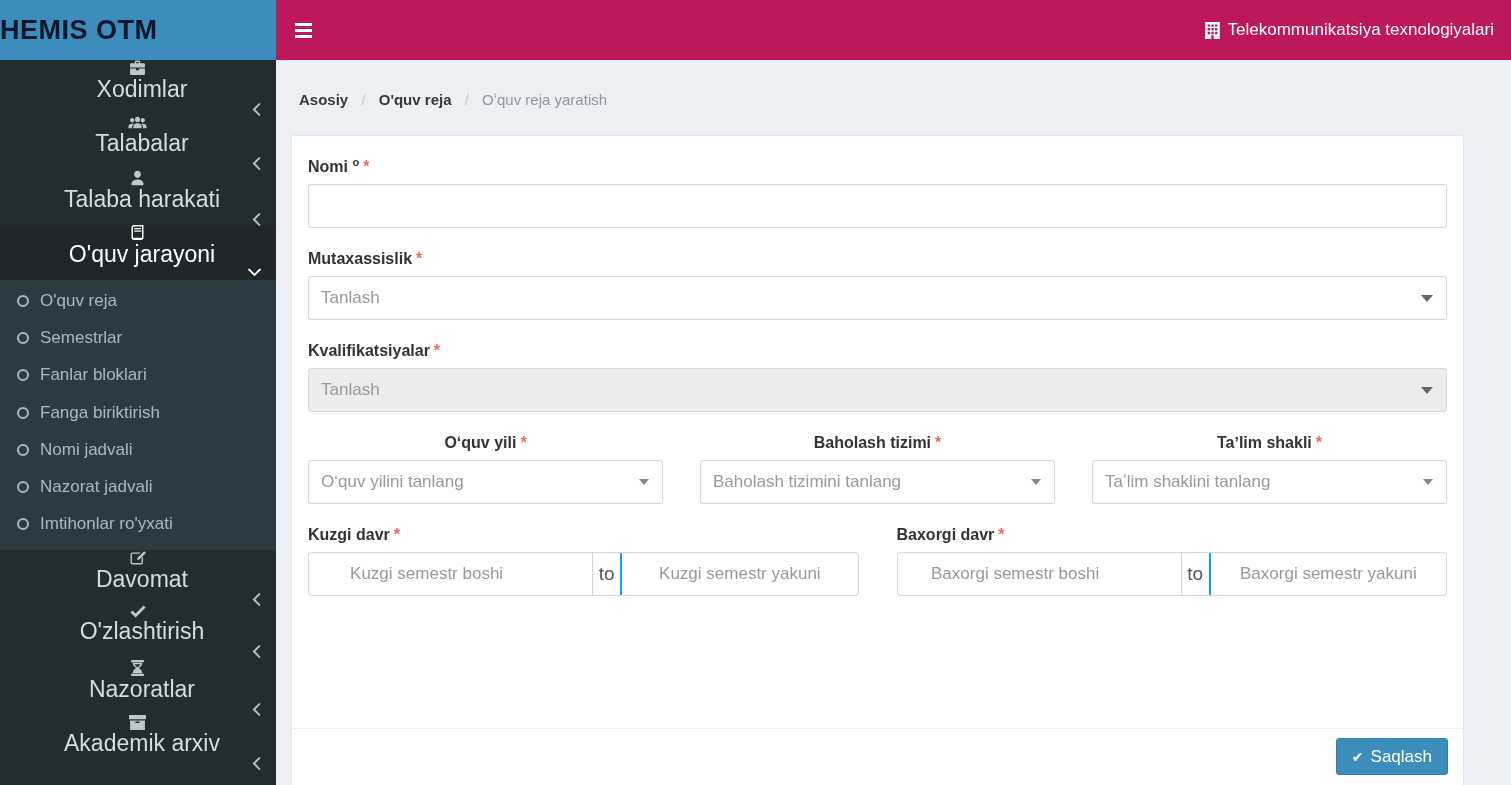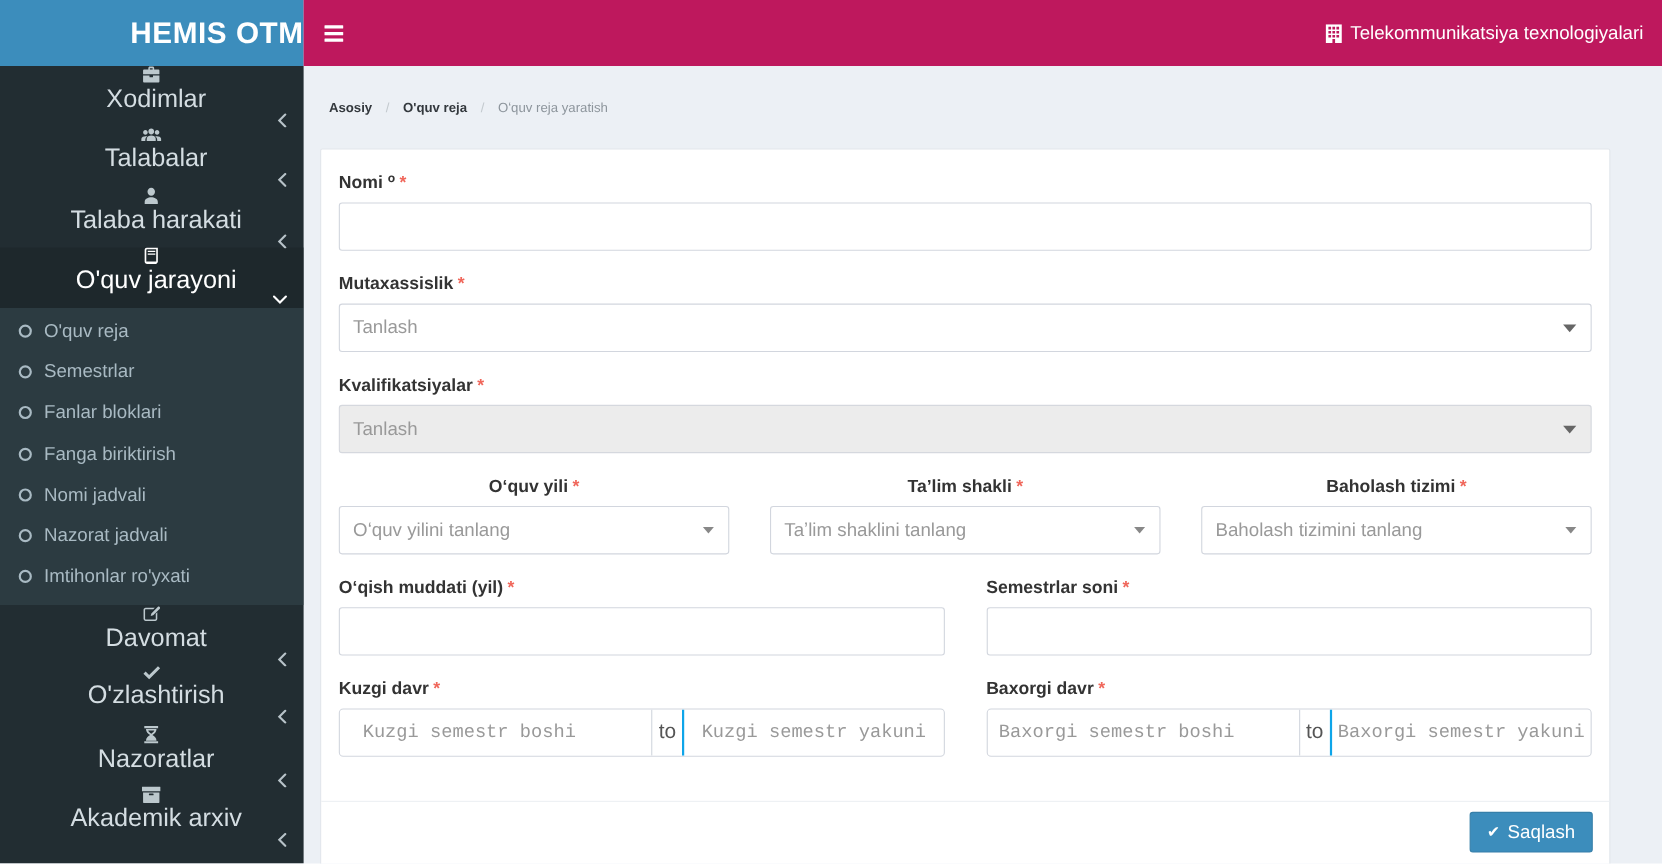--- a/index.html
+++ b/index.html
@@ -1,22 +1,22 @@
 <!DOCTYPE html>
 <html><head>
 <meta charset="utf-8">
 <style>
   * { box-sizing: border-box; margin: 0; padding: 0; }
   html,body { width:1511px; height:785px; overflow:hidden; }
   body { font-family:"Liberation Sans","DejaVu Sans",sans-serif; background:#ecf0f5; color:#333; }
 
   
   .topbar { display:flex; height:60px; }
-  .logo { width:276px; flex-shrink:0; background:#3c8dbc; color:#ffffff;
-          display:flex; align-items:center; justify-content:flex-end;
+  .logo { width:276px; flex-shrink:0; background:#3c8dbc; color:#0f172a;
+          display:flex; align-items:center; justify-content:flex-start;
           font-size:27px; font-weight:bold; letter-spacing:.5px; cursor:pointer; }
   .navbar { flex:1; background:#be185d; display:flex; align-items:center; padding:0 17px 0 19px; }
   .hamburger { width:17px; display:flex; flex-direction:column; gap:3px; cursor:pointer; }
   .hamburger i { display:block; height:3px; background:#fff; border-radius:.5px; }
   .org { margin-left:auto; display:flex; align-items:center; gap:8px; color:#fff; font-size:17px; cursor:pointer; }
 
   
   .layout { display:flex; height:725px; }
 
   
@@ -30,21 +30,21 @@
   .nav-item.active .mi, .nav-item.active .chev { color:#fff; }
   .submenu { background:#2c3b41; padding:2px 0 7px; }
   .sub-item { height:37.3px; display:flex; align-items:center; padding:0 14px 0 15px;
               color:#a9bac3; font-size:17px; cursor:pointer; }
   .sub-item .ring { width:12px; height:12px; border:2.5px solid #a9bac3; border-radius:50%;
                     margin:0 11px 0 2px; flex-shrink:0; }
   .partial-item { opacity:.9; }
 
   
   .content { flex:1; position:relative; }
-  .breadcrumb { position:absolute; top:31px; left:23px; font-size:12px; white-space:nowrap; }
+  .breadcrumb { position:absolute; top:31px; left:23px; font-size:15px; white-space:nowrap; }
   .crumb { color:#33383d; font-weight:bold; cursor:pointer; }
   .crumb.current { color:#8d959c; font-weight:normal; cursor:default; }
   .sep { color:#c3c9ce; margin:0 9px; }
 
   .panel { position:absolute; top:75px; left:15px; width:1173px; bottom:-8px;
            background:#fff; border:1px solid #e2e6eb; border-radius:2px; }
   .panel-body { padding:20px 16px 0; }
 
   .fg { margin-bottom:22px; }
   .flabel { display:block; font-size:16px; font-weight:bold; color:#333; margin-bottom:8px; }
@@ -64,21 +64,21 @@
   .selectbox.disabled { background:#ececec; border-color:#d5d8de; cursor:default; }
   .selectbox.sm .caret { border-left-width:5px; border-right-width:5px; border-top-width:6px;
                border-top-color:#888; }
 
   .row3 { display:flex; gap:37px;text-align:center; }
   .row2 { display:flex; gap:38px; }
   .col { flex:1; min-width:0; }
 
   .range { display:flex; height:44px; border:1px solid #d2d6de; border-radius:4px; background:#fff; overflow:hidden; }
   .range input { flex:1; min-width:0; border:none; outline:none; background:transparent;
-                 text-align:center; font-size:17px; color:#333; font-family:Liberation Mono, monospace; }
+                 text-align:center; font-size:17px; color:#333; font-family:Liberation Sans, sans-serif; }
   .range input::placeholder, .tinput::placeholder { color:#999; opacity:1; }
   .range .to { width:30px; flex-shrink:0; display:flex; align-items:center; justify-content:center;
                border-left:1px solid #d2d6de; border-right:2px solid #0ea5e9; color:#555; font-size:19px;margin-left:48px; }
 
   .panel-footer { position:absolute; left:0; right:0; top:592px; height:60px;
                   border-top:1px solid #edf0f3; display:flex; justify-content:flex-end;
                   align-items:flex-start; padding:9px 15px 0; }
   .btn-save { background:#3c8dbc; border:1px solid #367fa9; color:#fff; font-size:17px;
               height:37px; padding:0 15px; border-radius:3px; display:flex; align-items:center;
               gap:7px; cursor:pointer; font-family:inherit; }
@@ -307,52 +307,38 @@
             <label class="flabel">
               <span>Oʻquv yili</span><span class="req">*</span>
             </label>
             <div class="selectbox sm">
               <span>Oʻquv yilini tanlang</span>
               <span class="caret"></span>
             </div>
           </div>
           <div class="col">
             <label class="flabel">
+              <span>Baholash tizimi</span><span class="req">*</span>
+            </label>
+            <div class="selectbox sm">
+              <span>Baholash tizimini tanlang</span>
+              <span class="caret"></span>
+            </div>
+          </div>
+          <div class="col">
+            <label class="flabel">
               <span>Taʼlim shakli</span><span class="req">*</span>
             </label>
             <div class="selectbox sm">
               <span>Taʼlim shaklini tanlang</span>
               <span class="caret"></span>
             </div>
           </div>
-          <div class="col">
-            <label class="flabel">
-              <span>Baholash tizimi</span><span class="req">*</span>
-            </label>
-            <div class="selectbox sm">
-              <span>Baholash tizimini tanlang</span>
-              <span class="caret"></span>
-            </div>
-          </div>
-        </div>
-
-        <div class="fg row2">
-          <div class="col">
-            <label class="flabel">
-              <span>Oʻqish muddati (yil)</span><span class="req">*</span>
-            </label>
-            <input class="tinput" type="text" value="" style="">
-          </div>
-          <div class="col">
-            <label class="flabel">
-              <span>Semestrlar soni</span><span class="req">*</span>
-            </label>
-            <input class="tinput" type="text" value="" style="">
-          </div>
-        </div>
+        </div>
+
 
         <div class="fg row2">
           <div class="col">
             <label class="flabel">
               <span>Kuzgi davr</span><span class="req">*</span>
             </label>
             <div class="range">
               <input type="text" placeholder="Kuzgi semestr boshi" style="">
               <span class="to">to</span>
               <input type="text" placeholder="Kuzgi semestr yakuni" style="">

